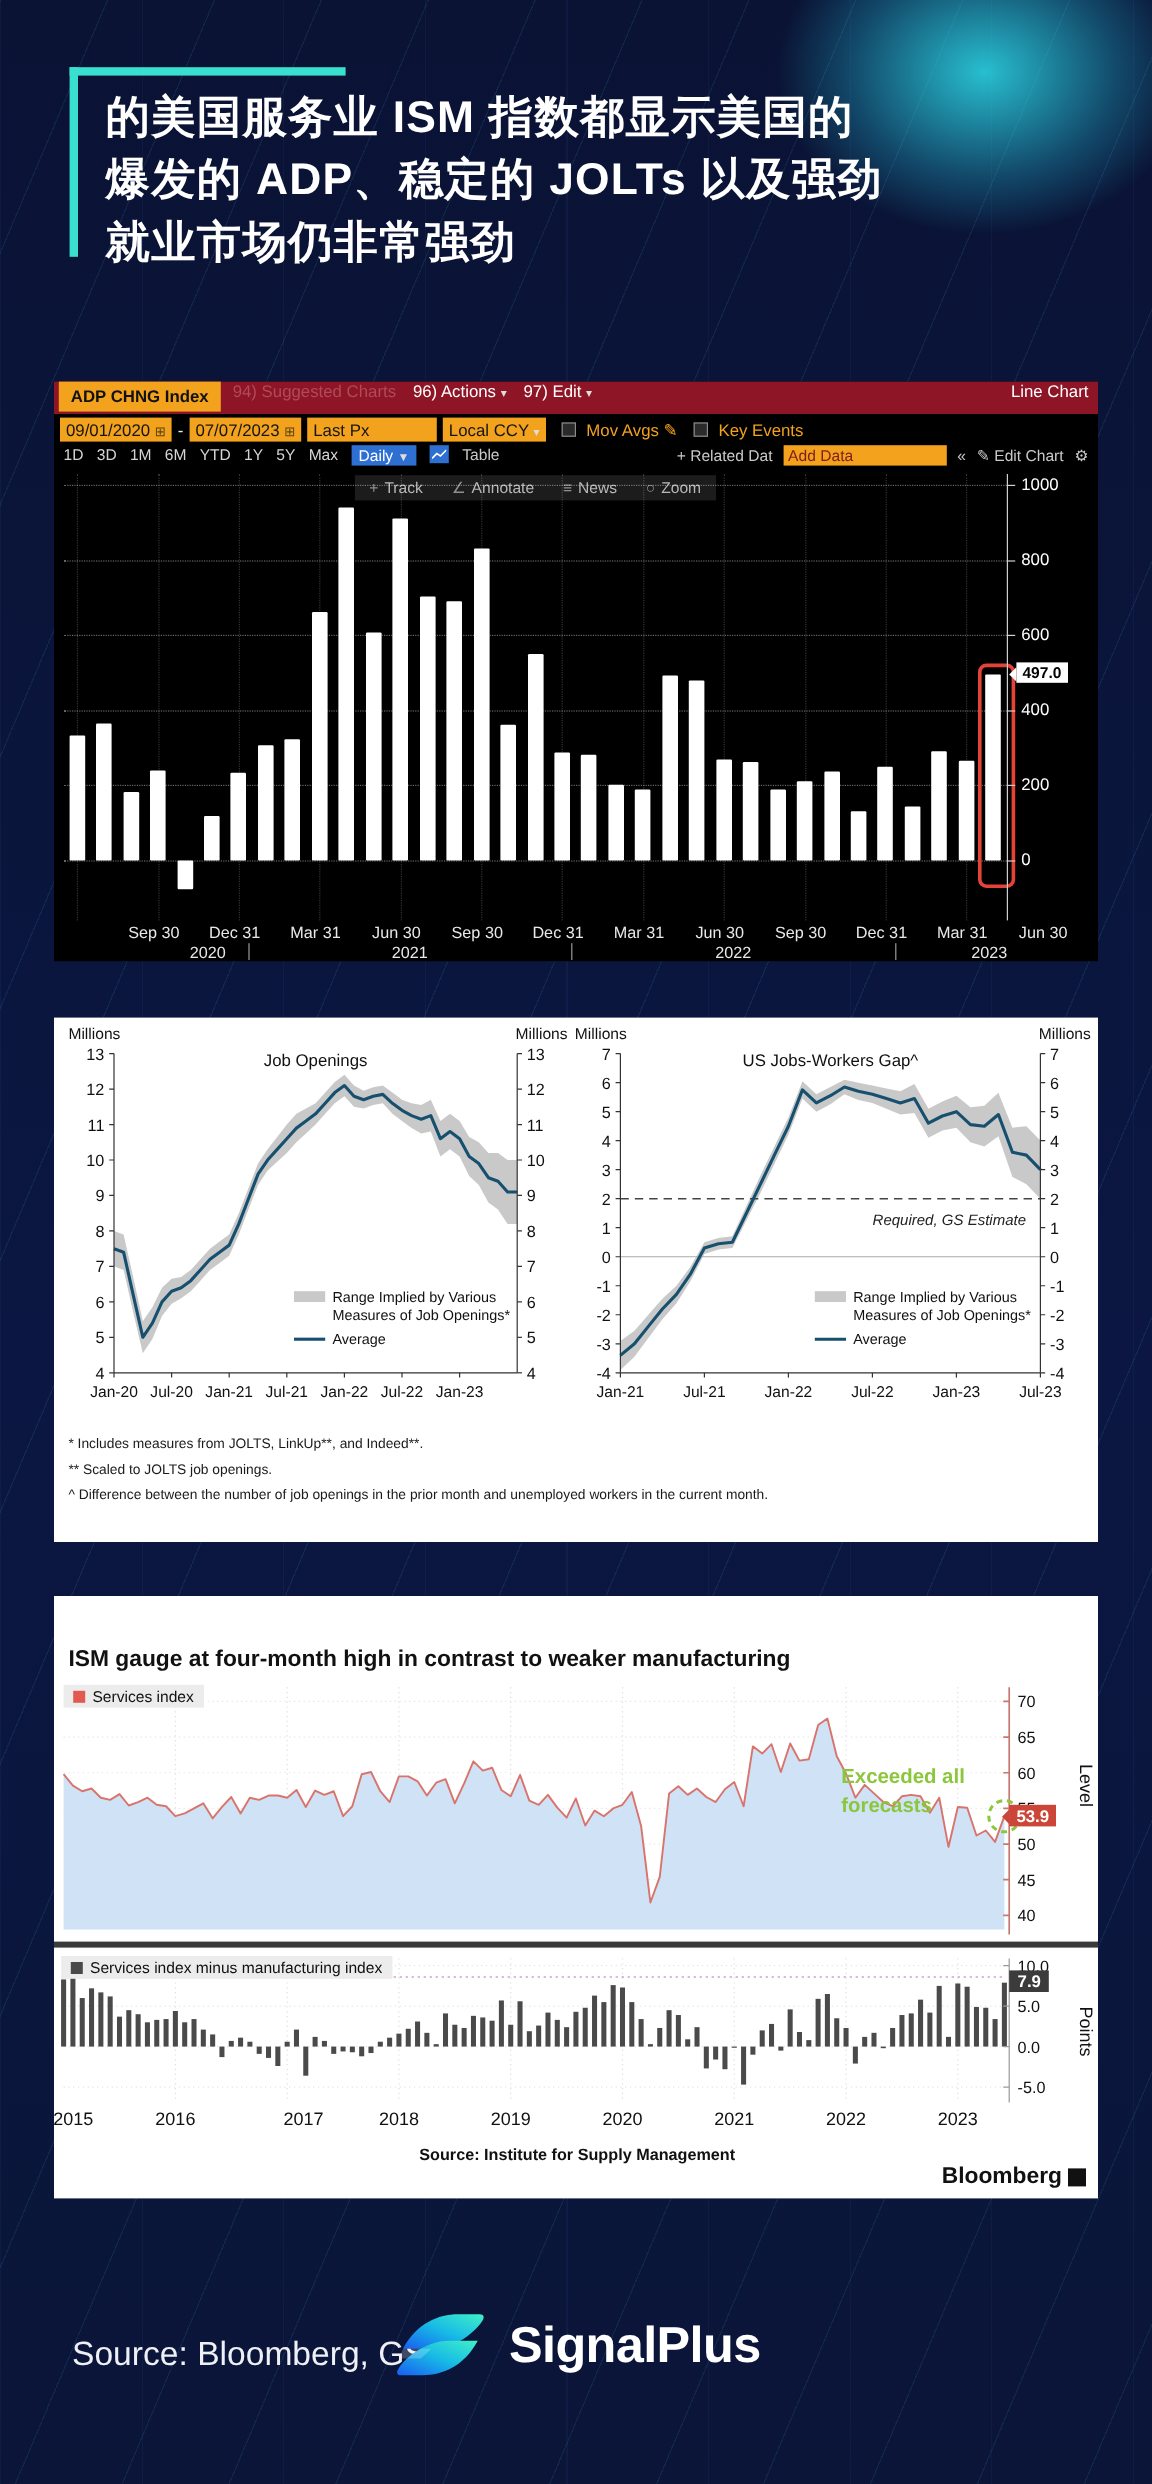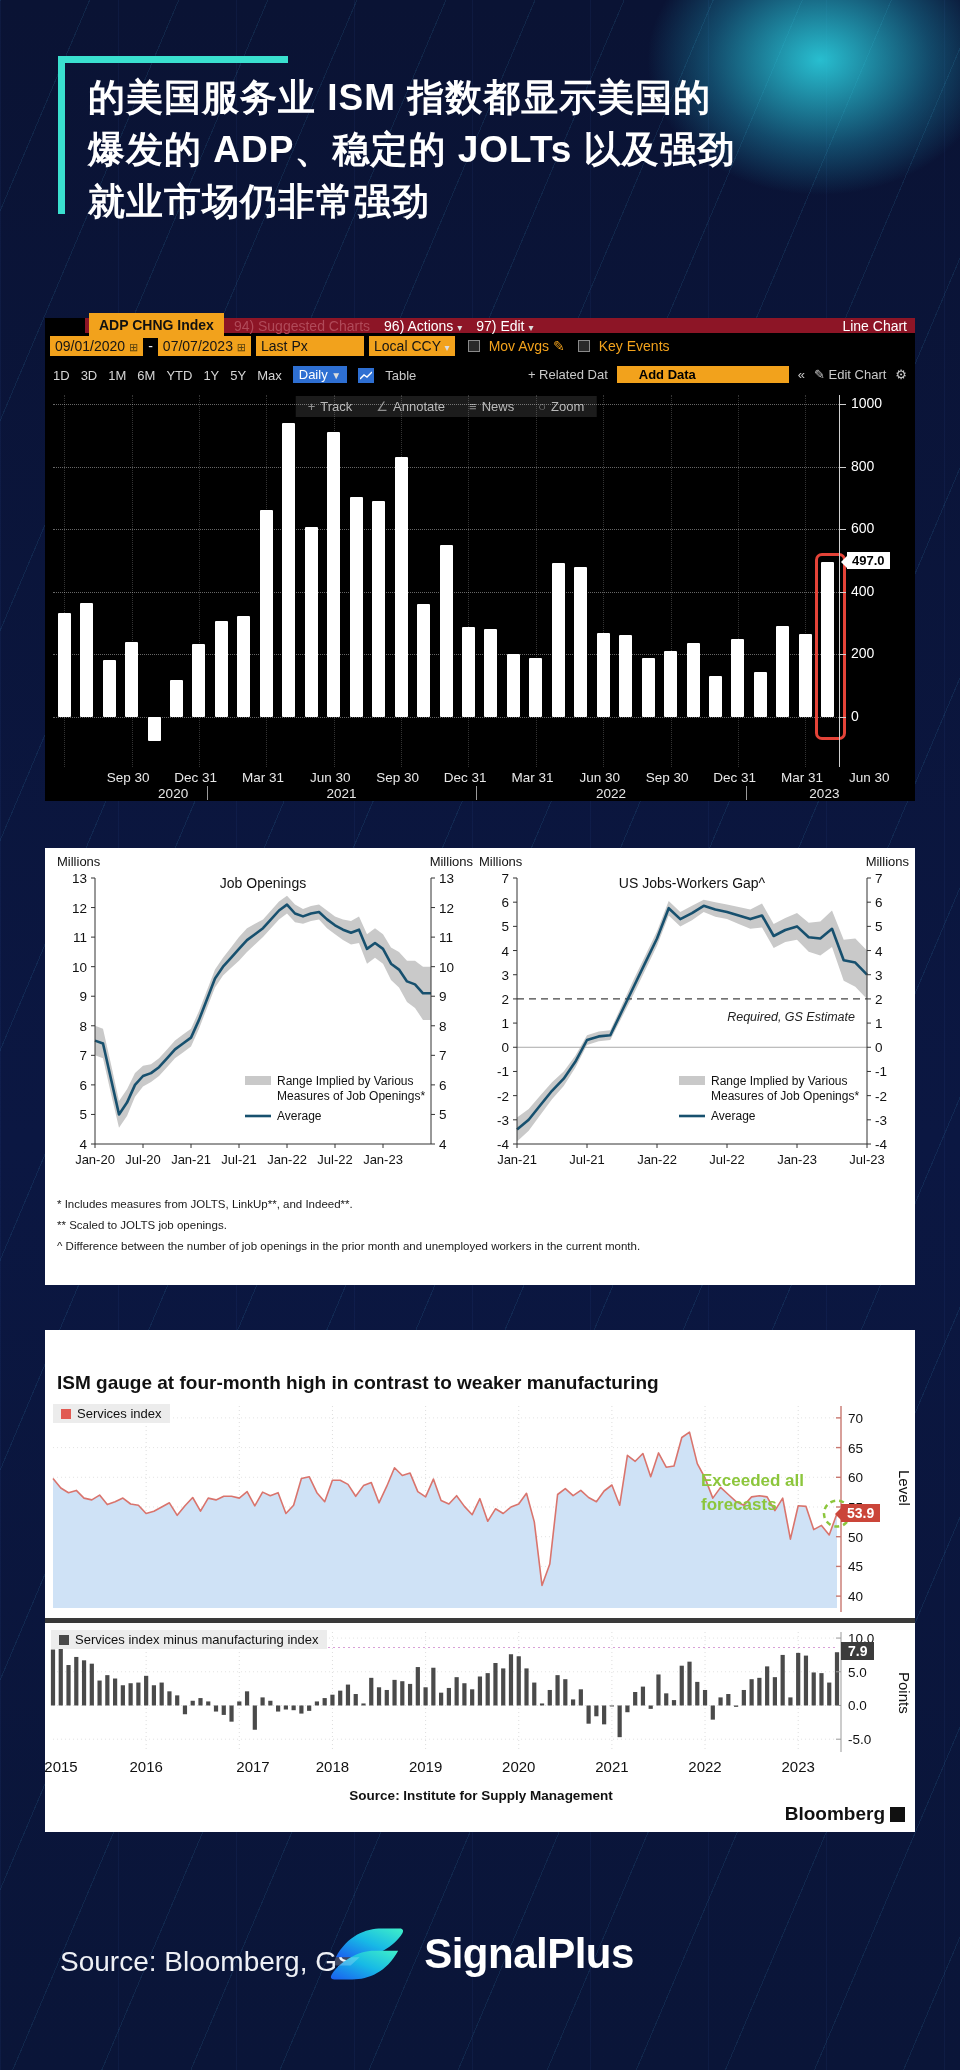--- a/index.html
+++ b/index.html
@@ -12,37 +12,37 @@
          repeating-linear-gradient(90deg, rgba(90,140,255,.06) 0 1px, transparent 1px 118px);}
   .glow{position:absolute;width:460px;height:360px;right:-90px;top:-120px;pointer-events:none;
         background:radial-gradient(closest-side, rgba(45,220,235,.85), rgba(38,200,230,.30) 48%, transparent 75%);}
   
   .title-block{position:absolute;left:58px;top:56px;width:800px;}
   .accent-top{position:absolute;left:0;top:0;width:230px;height:7px;background:#3ae0cf;}
   .accent-left{position:absolute;left:0;top:0;width:7px;height:158px;background:#3ae0cf;}
   .title-lines{padding:16px 0 0 30px;color:#fff;font-weight:800;font-size:37px;line-height:52px;letter-spacing:1px;}
   
   .bbg{position:absolute;left:45px;top:318px;width:870px;height:483px;background:#000;font-size:14px;}
-  .bbg-titlebar{display:flex;align-items:center;height:15px;background:#8d1526;color:#fff;margin-left:40px;}
+  .bbg-titlebar{display:flex;height:27px;background:#8d1526;color:#fff;}
   .bbg-ticker{background:#f2a21c;color:#111;font-weight:bold;padding:2px 10px;margin-left:4px;height:21px;line-height:21px;}
   .bbg-dim{color:#b04a59;margin-left:10px;}
   .bbg-menu{color:#fff;margin-left:14px;}
   .bbg-caret{font-size:10px;color:#ddd;}
   .bbg-linechart{margin-left:auto;margin-right:8px;color:#fff;}
   .bbg-row2{display:flex;align-items:center;height:26px;gap:5px;padding:0 5px;color:#eee;}
   .obox{background:#f2a21c;color:#151515;padding:1px 5px;height:18px;line-height:18px;white-space:nowrap;}
   .ob-cal{font-size:11px;color:#5b430e;}
   .amber{color:#f2a21c;}
   .chk{display:inline-block;width:10px;height:10px;background:#2a2a2a;border:1px solid #8a8a8a;margin:0 4px 0 8px;vertical-align:middle;}
-  .bbg-row3{display:flex;align-items:flex-end;height:24px;gap:11px;padding:0 8px;color:#c9c9c9;font-size:13px;}
+  .bbg-row3{display:flex;align-items:flex-start;height:24px;gap:11px;padding:0 8px;color:#c9c9c9;font-size:13px;}
   .rangebtn{color:#d5d5d5;}
   .bluechip{background:#2e6fd2;color:#fff;padding:1px 6px;}
   .charticon{background:#2e6fd2;width:16px;height:15px;display:flex;align-items:center;justify-content:center;}
   .row3-right{margin-left:auto;display:flex;align-items:center;gap:9px;}
-  .addinput{background:#f2a21c;color:#000000;width:128px;height:17px;line-height:17px;padding:0 22px;font-size:13px;font-weight:bold;}
+  .addinput{background:#f2a21c;color:#7f1d1d;width:128px;height:17px;line-height:17px;padding:0 4px;font-size:13px;}
   .bbg-plot{position:absolute;left:8px;top:77px;width:786px;height:372px;overflow:visible;}
   .bbg-hgrid{position:absolute;left:0;width:100%;height:0;border-top:1px dotted rgba(255,255,255,.40);}
   .bbg-vgrid{position:absolute;top:0;height:100%;width:0;border-left:1px dotted rgba(255,255,255,.20);}
   .bbg-bar{position:absolute;width:13px;background:#fff;border-radius:1px;}
   .bbg-highlight{position:absolute;width:25px;border:3px solid #e44338;border-radius:7px;}
   .bbg-tools{position:absolute;top:1px;left:50%;transform:translateX(-50%);display:flex;gap:24px;
              background:rgba(30,30,30,.92);color:#b8b8b8;padding:3px 12px;font-size:13px;white-space:nowrap;}
   .bbg-tool .ticon{color:#8f8f8f;margin-right:5px;}
   .bbg-axis{position:absolute;left:794px;top:77px;width:74px;height:372px;}
   .bbg-axis-line{position:absolute;left:0;top:0;width:1px;height:100%;background:#cfcfcf;}

